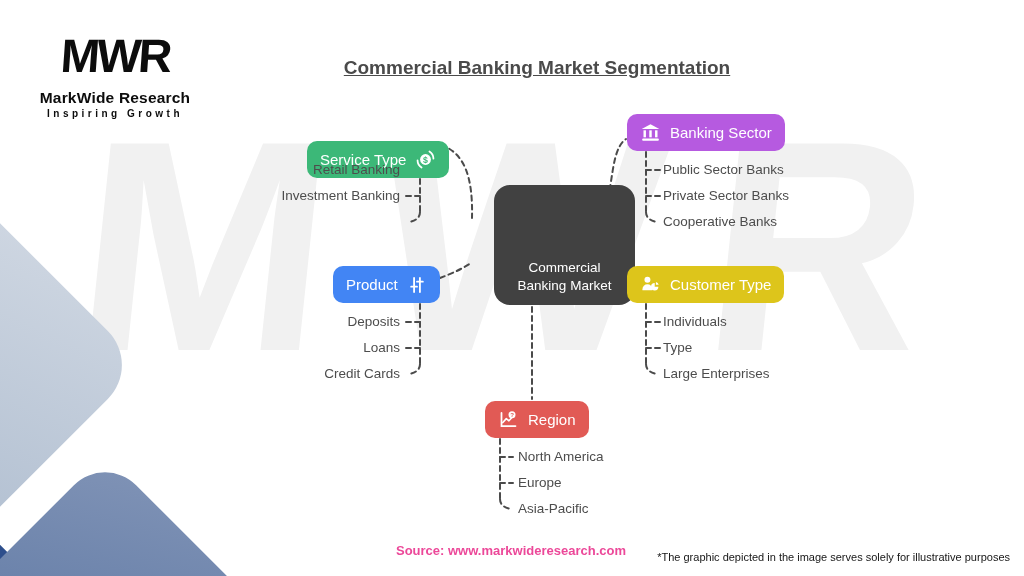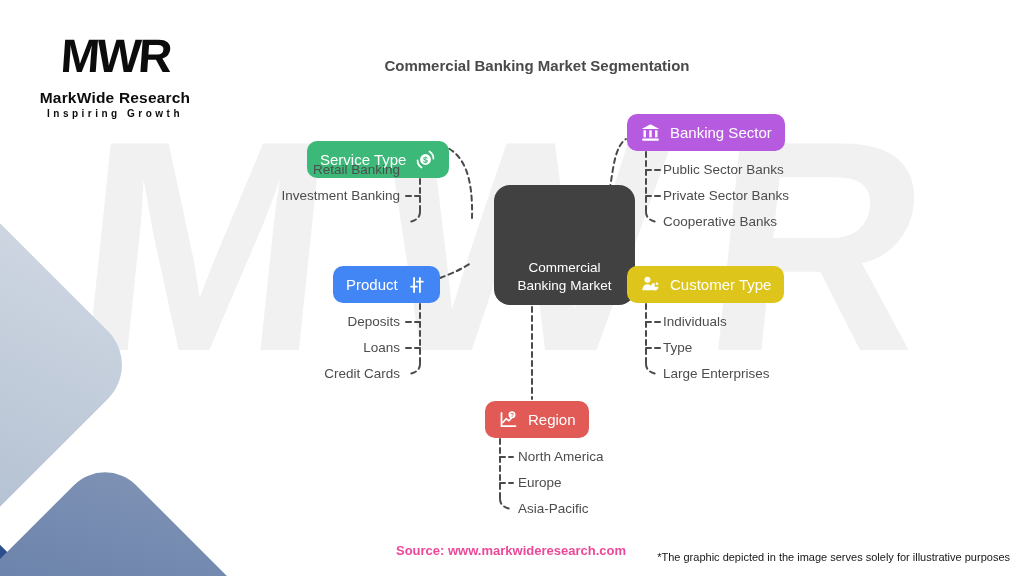--- a/index.html
+++ b/index.html
@@ -15,21 +15,21 @@
               transform:rotate(45deg);background:#2d4e8c;}
   #shape-bottom-dark{width:270px;height:270px;left:-30px;top:510px;border-radius:44px;
               transform:rotate(45deg);background:linear-gradient(150deg,#8093b6,#4d6b9b);}
 
   
   #connectors{position:absolute;left:0;top:0;z-index:1;pointer-events:none;}
   .dash{stroke:#4a4a4a;stroke-width:2;fill:none;stroke-dasharray:5 4;stroke-linecap:round;}
 
   
   #title{position:absolute;z-index:2;left:287px;top:57px;width:500px;text-align:center;
-         font-size:15px;font-weight:bold;color:#4a4a4a;}
+         font-size:19px;font-weight:bold;color:#4a4a4a;text-decoration:underline;}
   #logo{position:absolute;z-index:3;left:36px;top:34px;width:158px;text-align:center;color:#0c0c0c;}
   #logo-acronym{font-size:47px;font-weight:bold;letter-spacing:-3px;line-height:.95;transform:skewX(-4deg);}
   #logo-name{font-size:15.5px;font-weight:bold;margin-top:10px;letter-spacing:.2px;}
   #logo-tagline{font-size:10px;font-weight:bold;letter-spacing:3.5px;margin-top:1px;}
 
   
   #center-node{position:absolute;z-index:2;left:472px;top:185px;width:141px;height:120px;
       background:#414141;border-radius:16px;color:#fff;display:flex;align-items:flex-end;
       justify-content:center;text-align:center;font-size:13.5px;line-height:1.35;
       padding:0 10px 10px;box-sizing:border-box;margin-left:22px;}

